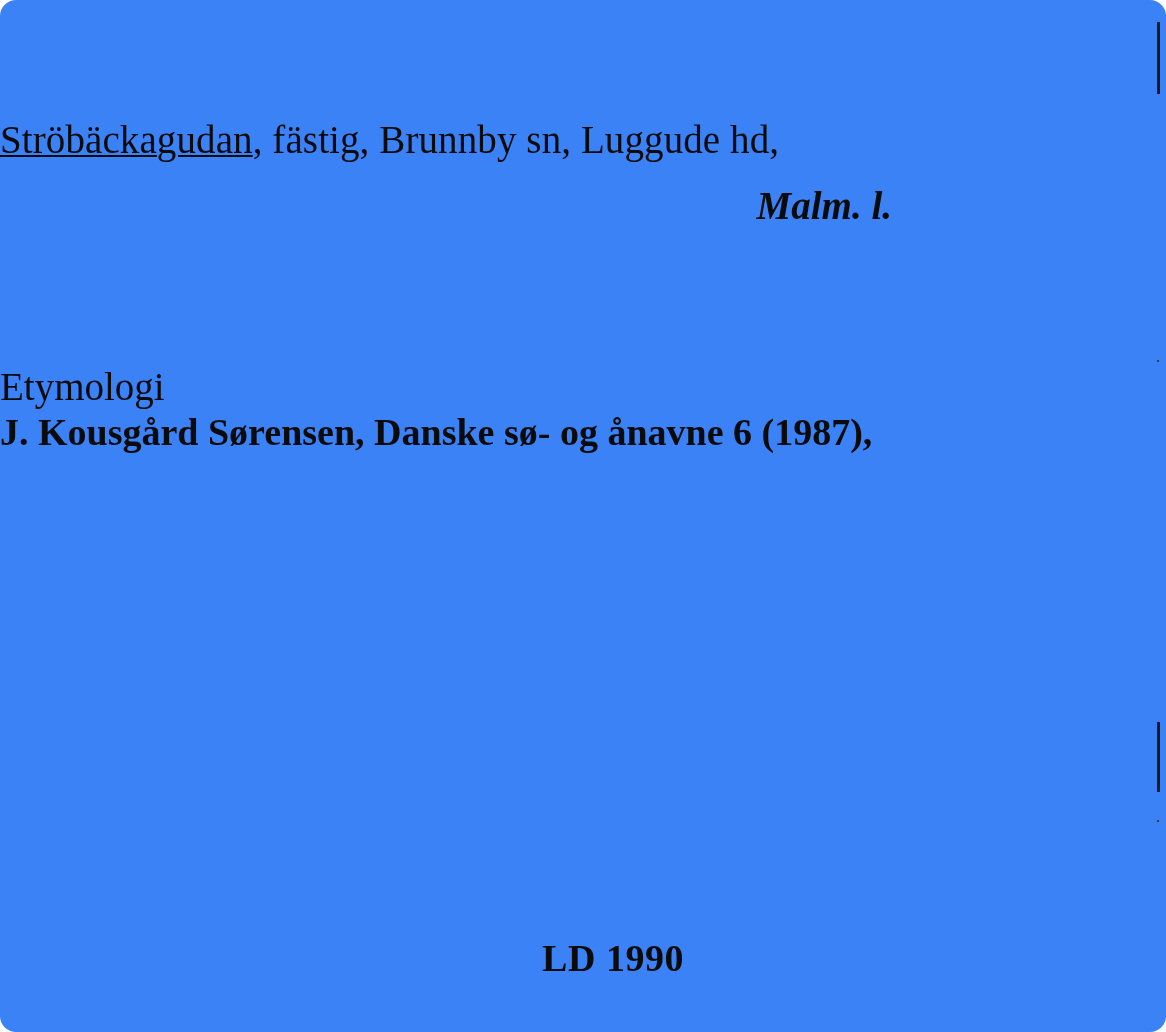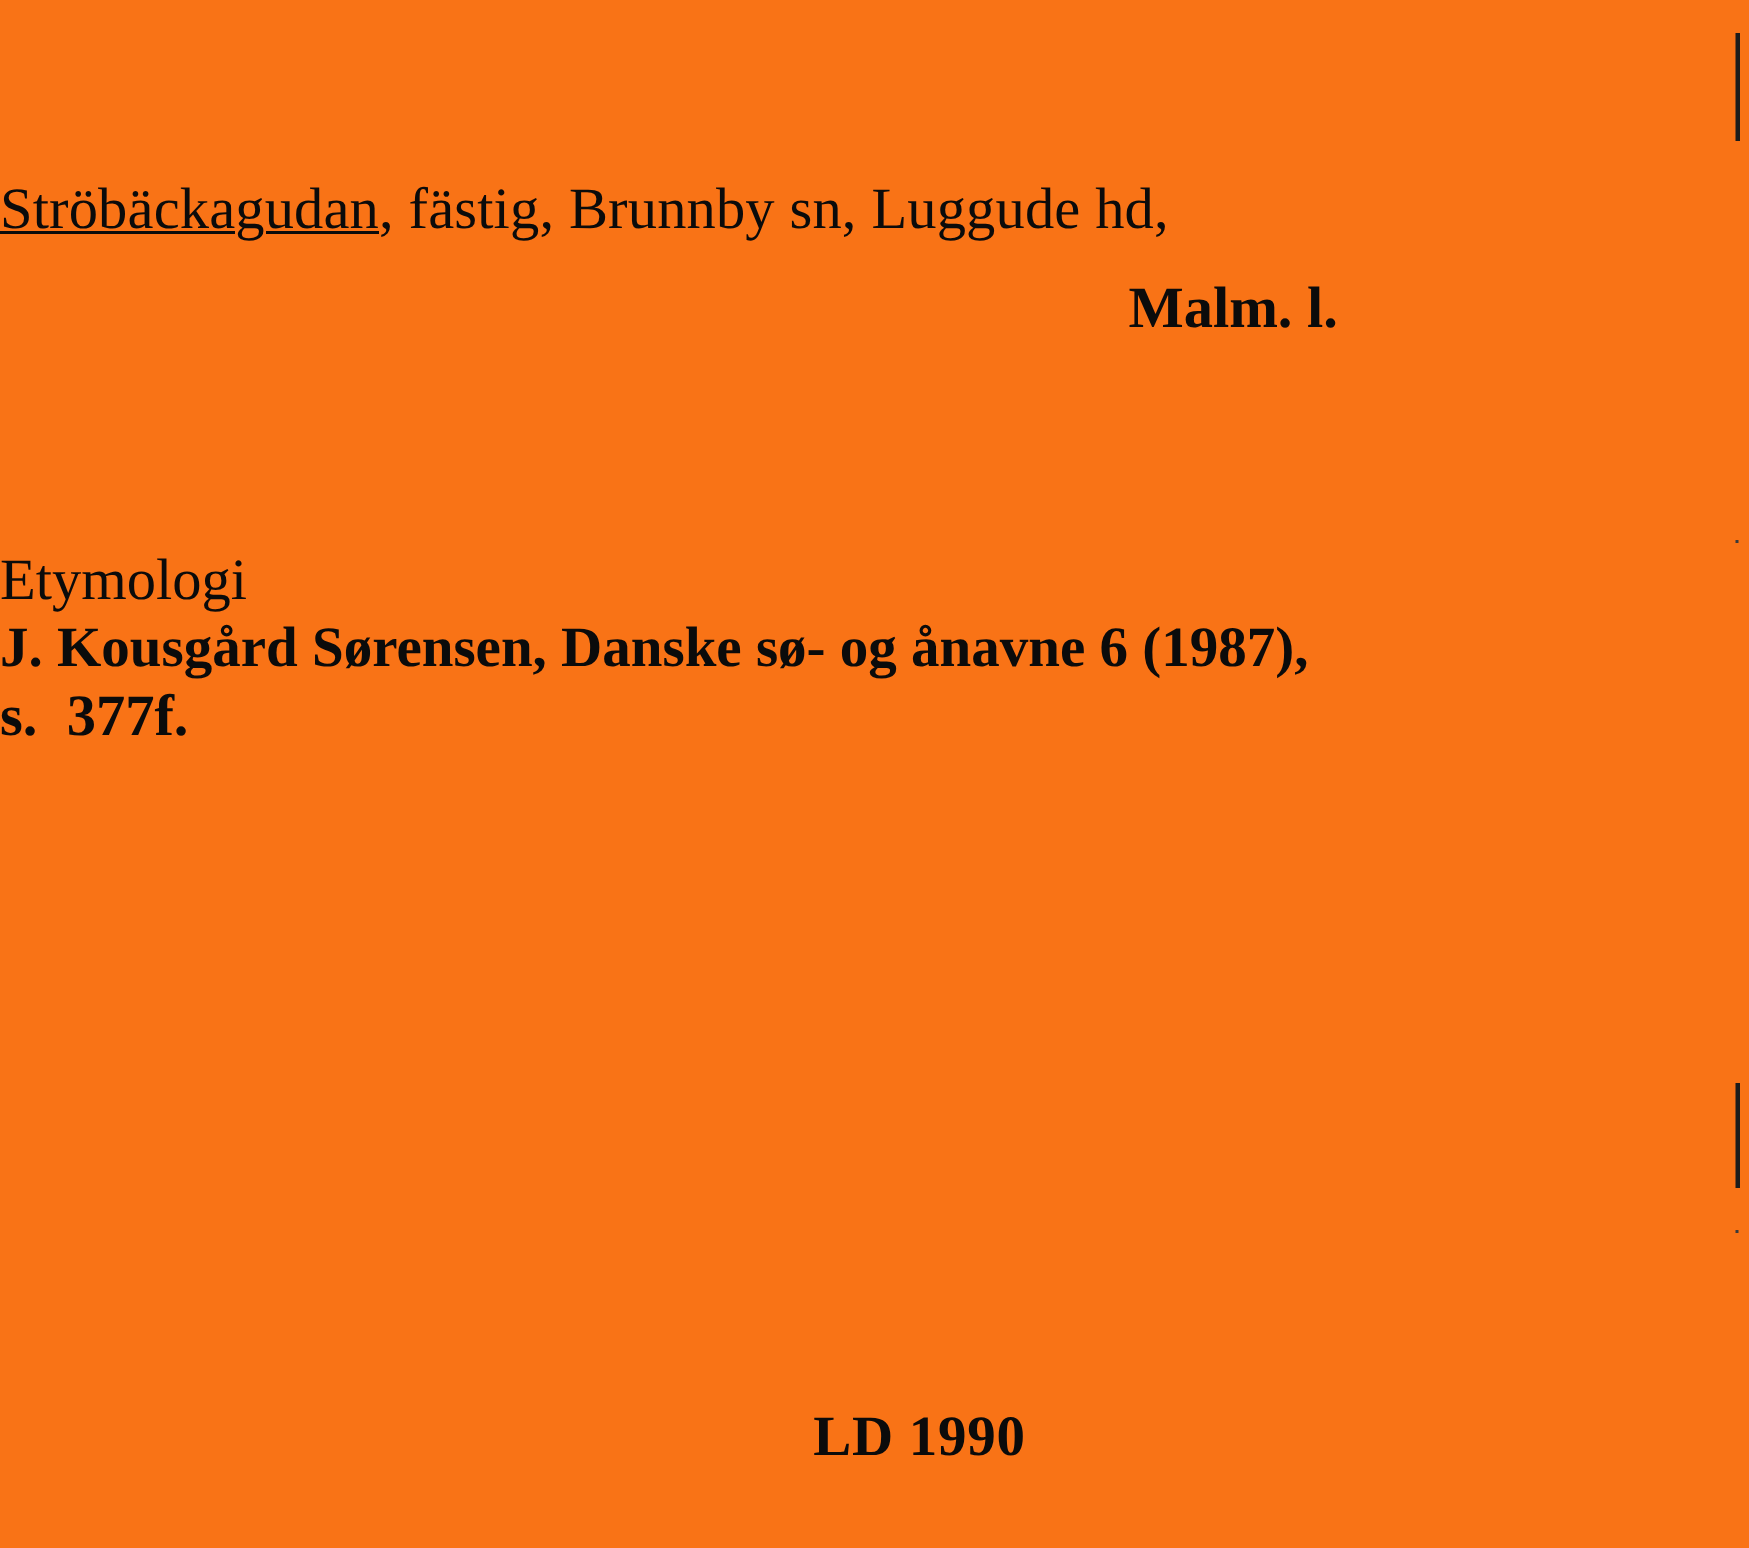--- a/index.html
+++ b/index.html
@@ -12,21 +12,22 @@
     height: 1032px;
     position: relative;
     font-family: "Liberation Serif", "DejaVu Serif", serif;
     color: #0b0b0b;
     overflow: hidden;
   }
 
   .page {
     position: absolute;
     inset: 0;
-    background: #f97316;
+    background: #3b82f6;
+    border-radius: 16px;
   }
 
   
   .edge-mark {
     position: absolute;
     right: 6px;
     width: 3px;
     background: #1c1c1c;
   }
   .edge-mark.top   { top: 22px;  height: 72px; }
@@ -58,20 +59,21 @@
     text-underline-offset: 2px;
     text-decoration-thickness: 2px;
   }
   .headword-line-2 {
     font-size: 39px;
     line-height: 1.12;
     text-align: right;
     padding-right: 168px;
     margin-top: 22px;
     font-weight: 600;
+    font-style: italic;
   }
 
   .section {
     position: absolute;
     left: 0px;
     top: 352px;
     width: 1130px;
     margin-top: 12px;
   }
   .section-title {
@@ -122,20 +124,19 @@
   <div class="headword-block">
     <div class="headword-line">
       <span class="headword">Ströbäckagudan</span><span>, fästig, Brunnby sn, Luggude hd,</span>
     </div>
     <div class="headword-line-2">Malm. l.</div>
   </div>
 
   <div class="section">
     <div class="section-title">Etymologi</div>
     <div class="ref-line">J. Kousgård Sørensen, Danske sø- og ånavne 6 (1987),</div>
-    <div class="ref-line-2">s.  377f.</div>
   </div>
 
   <div class="footer">
     <span class="footer-text">LD 1990</span>
   </div>
 
 </div>
 
 </body></html>

